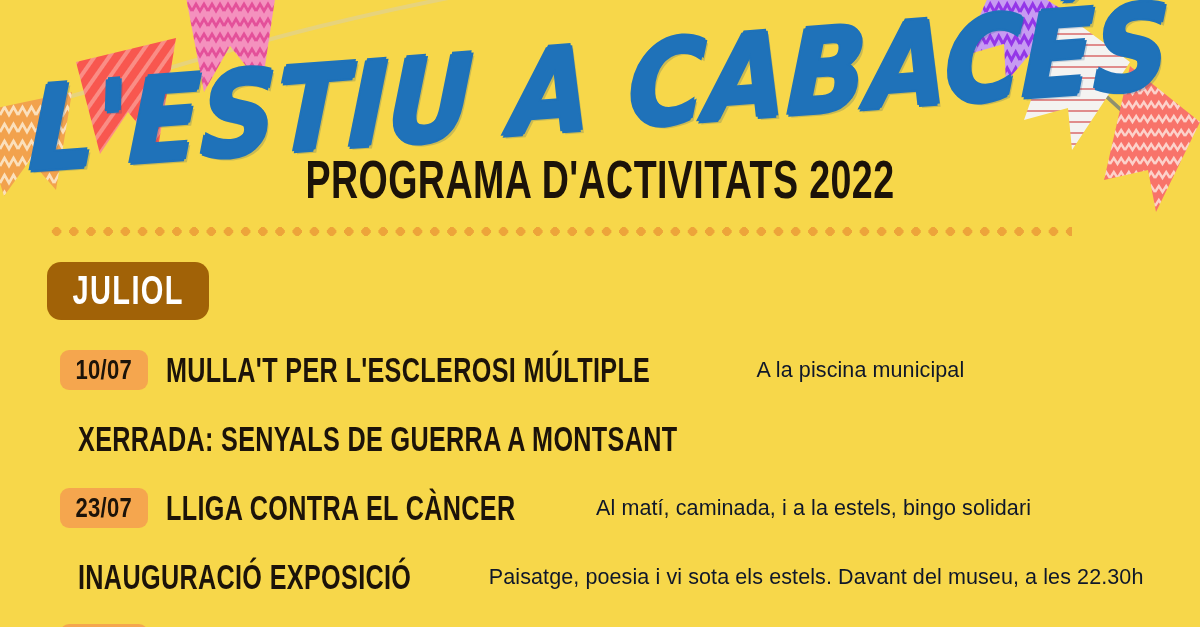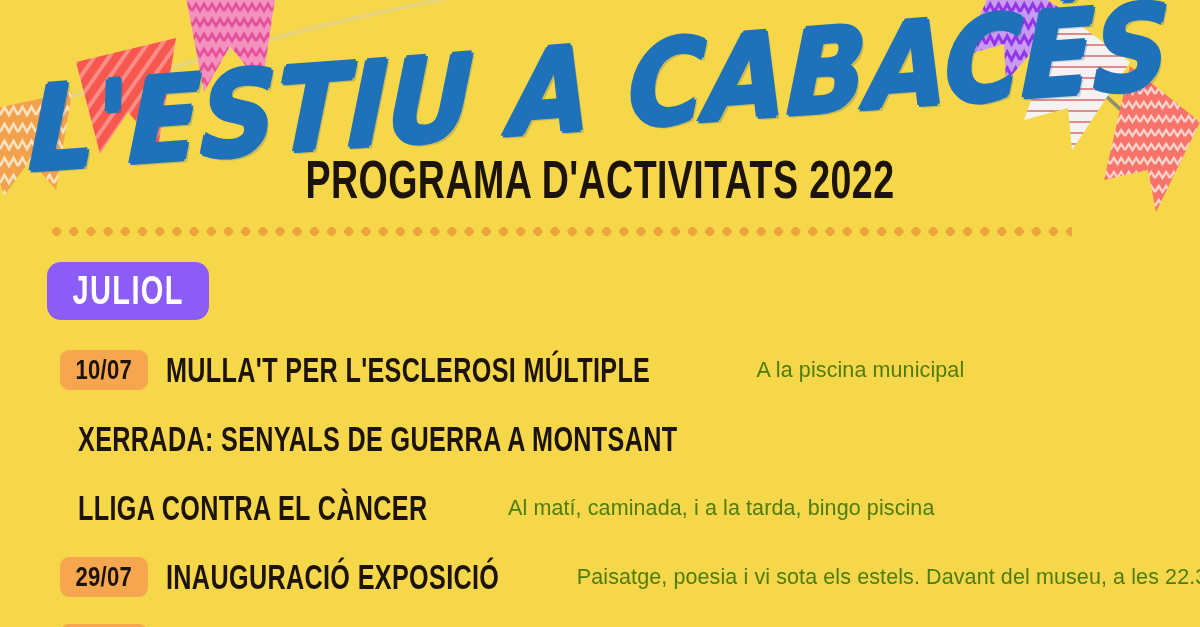--- a/index.html
+++ b/index.html
@@ -90,21 +90,21 @@
     background-repeat: repeat-x;
   }
 
   
   .month-badge {
     position: absolute;
     top: 262px;
     left: 47px;
     min-width: 146px;
     height: 58px;
-    background: #8b5cf6;
+    background: #a16207;
     border-radius: 14px;
     display: flex;
     align-items: center;
     justify-content: center;
     box-sizing: border-box;
     padding: 0 18px;
   }
   .month-badge span {
     font-family: "Liberation Sans Narrow", "Liberation Sans", sans-serif;
     font-weight: bold;
@@ -157,21 +157,21 @@
     letter-spacing: 0.4px;
     white-space: nowrap;
     transform: scaleX(0.84) scaleY(1.18);
     transform-origin: 0 50%;
     margin-left: 18px;
   }
   .event-desc {
     font-family: "Liberation Sans", sans-serif;
     font-weight: normal;
     font-size: 21.5px;
-    color: #4d7c0f;
+    color: #0f172a;
     letter-spacing: 0.1px;
     white-space: nowrap;
     margin-left: 14px;
   }
   
   .event-row.clipped {
     height: 20px;
     margin-bottom: 0;
     overflow: hidden;
     align-items: flex-start;
@@ -261,28 +261,28 @@
       </div>
       <div class="event-title">MULLA'T PER L'ESCLEROSI MÚLTIPLE</div>
       <div class="event-desc">A la piscina municipal</div>
     </div>
 
     <div class="event-row">
       <div class="event-title">XERRADA: SENYALS DE GUERRA A MONTSANT</div>
     </div>
 
     <div class="event-row">
+      <div class="date-badge">
+        <span>23/07</span>
+      </div>
       <div class="event-title">LLIGA CONTRA EL CÀNCER</div>
-      <div class="event-desc">Al matí, caminada, i a la tarda, bingo piscina</div>
-    </div>
-
-    <div class="event-row">
-      <div class="date-badge">
-        <span>29/07</span>
-      </div>
+      <div class="event-desc">Al matí, caminada, i a la estels, bingo solidari</div>
+    </div>
+
+    <div class="event-row">
       <div class="event-title">INAUGURACIÓ EXPOSICIÓ</div>
       <div class="event-desc">Paisatge, poesia i vi sota els estels. Davant del museu, a les 22.30h</div>
     </div>
 
     <div class="event-row clipped">
       <div class="date-badge">
         <span></span>
       </div>
       <div class="event-title"></div>
       <div class="event-desc"></div>

